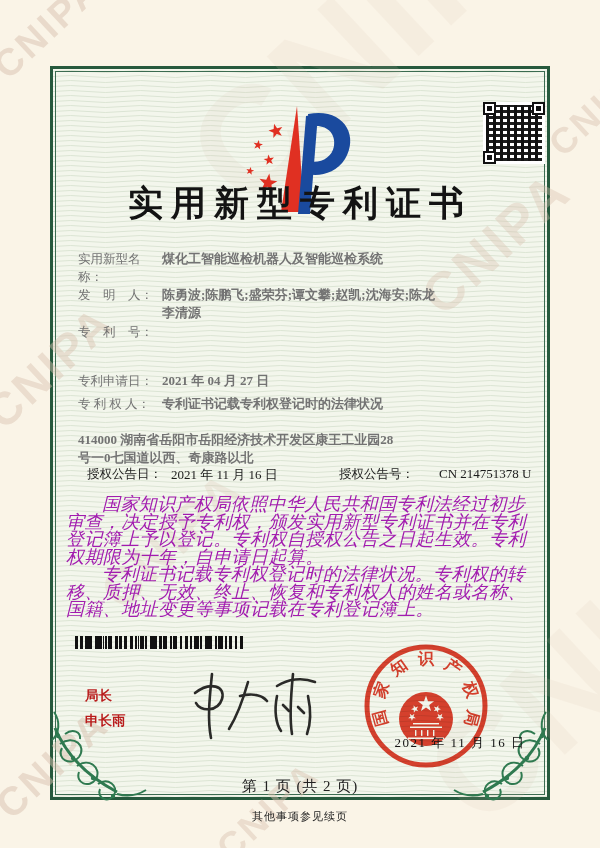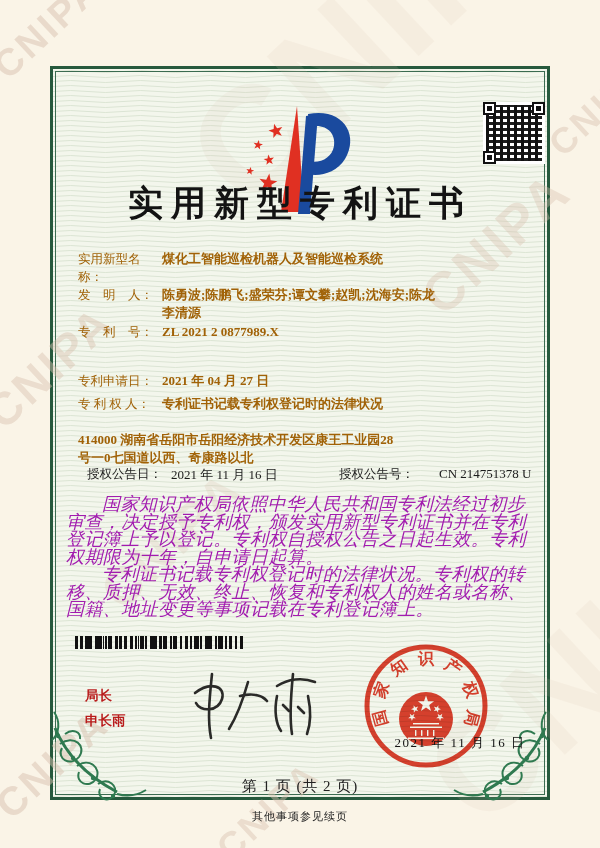--- a/index.html
+++ b/index.html
@@ -23,21 +23,21 @@
     background-image:repeating-linear-gradient(0deg,rgba(17,17,17,.95) 0 3px,transparent 3px 6px),
                      repeating-linear-gradient(90deg,#111 0 3px,#fff 3px 7px);}
   .qr .f{position:absolute;width:13px;height:13px;border:2.5px solid #111;background:#fff;box-sizing:border-box;}
   .qr .f::after{content:"";position:absolute;inset:2px;background:#111;}
   .qr .f1{left:0;top:0}.qr .f2{right:0;top:0}.qr .f3{left:0;bottom:0}
   .logo{position:absolute;left:236px;top:104px;z-index:3;}
   .title{position:absolute;left:0;top:180px;width:100%;text-align:center;font-size:35px;font-weight:600;
          color:#131313;letter-spacing:8px;z-index:3;}
 
   
-  .row{position:absolute;left:78px;width:462px;display:flex;font-size:13px;color:#a16207;line-height:18px;z-index:3;}
+  .row{position:absolute;left:78px;width:462px;display:flex;font-size:13px;color:#737373;line-height:18px;z-index:3;}
   .row .lbl{flex:none;width:84px;font-size:12.5px;}
   .row .val{flex:1;white-space:pre-line;font-weight:bold;}
   .grant-row{position:absolute;left:78px;top:466px;width:470px;font-size:13px;color:#1c1c1c;z-index:3;}
   .grant-row .lbl{font-size:12.5px;}
   .grant-row span{position:absolute;white-space:nowrap;margin-left:9px;}
   .g1{left:0}.g2{left:84px}.g3{left:252px}.g4{left:352px}
 
   
   .paras{position:absolute;left:66px;top:496px;width:468px;z-index:3;
          font-size:18px;font-style:italic;line-height:17.5px;color:#a21caf;letter-spacing:.4px;}
@@ -124,21 +124,20 @@
     <span class="lbl">实用新型名称：</span>
     <span class="val">煤化工智能巡检机器人及智能巡检系统</span>
   </div>
   <div class="row" style="top:286px">
     <span class="lbl">发　明　人：</span>
     <span class="val">陈勇波;陈鹏飞;盛荣芬;谭文攀;赵凯;沈海安;陈龙
 李清源</span>
   </div>
   <div class="row" style="top:323px">
     <span class="lbl">专　利　号：</span>
-    <span class="val">ZL 2021 2 0877989.X</span>
   </div>
   <div class="row" style="top:372px">
     <span class="lbl">专利申请日：</span>
     <span class="val">2021 年 04 月 27 日</span>
   </div>
   <div class="row" style="top:395px">
     <span class="lbl">专 利 权 人：</span>
     <span class="val">专利证书记载专利权登记时的法律状况</span>
   </div>
   <div class="row" style="top:431px">

